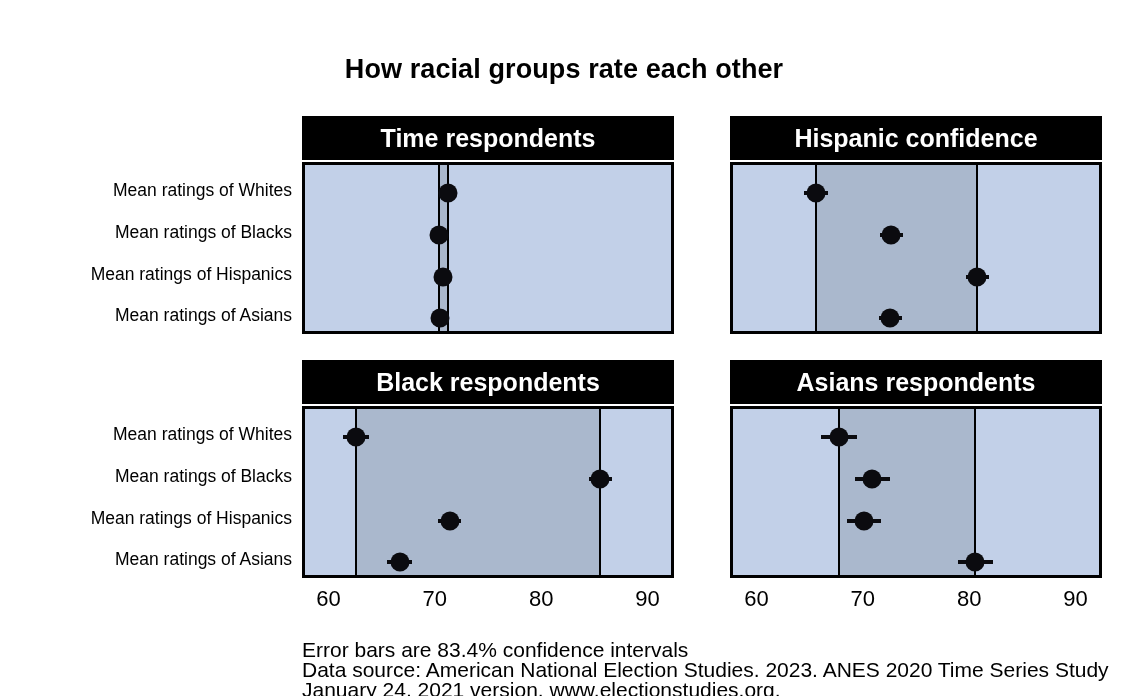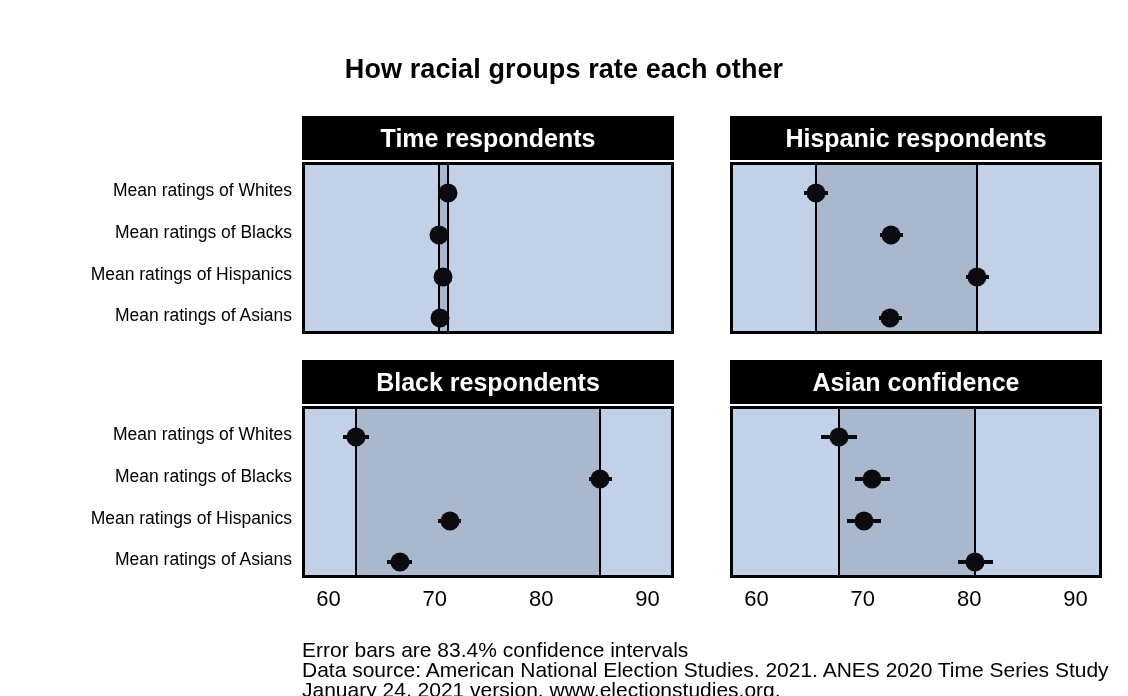--- a/index.html
+++ b/index.html
@@ -163,21 +163,21 @@
           <div class="dot" title="Mean ratings of Whites: 71" style="left: 143.486px; top: 28px; background: rgb(11, 11, 15);"></div>
           <div class="errbar" style="left: 129.669px; width: 8.50286px; top: 70px; background: rgb(11, 11, 15);"></div>
           <div class="dot" title="Mean ratings of Blacks: 70.1" style="left: 133.92px; top: 70px; background: rgb(11, 11, 15);"></div>
           <div class="errbar" style="left: 133.92px; width: 8.50286px; top: 112px; background: rgb(11, 11, 15);"></div>
           <div class="dot" title="Mean ratings of Hispanics: 70.5" style="left: 138.171px; top: 112px; background: rgb(11, 11, 15);"></div>
           <div class="errbar" style="left: 130.731px; width: 8.50286px; top: 153px; background: rgb(11, 11, 15);"></div>
           <div class="dot" title="Mean ratings of Asians: 70.2" style="left: 134.983px; top: 153px; background: rgb(11, 11, 15);"></div>
         </div>
       </div>
       <div class="panel" style="left: 730px; top: 76px;">
-        <div class="panel-header">Hispanic respondents</div>
+        <div class="panel-header">Hispanic confidence</div>
         <div class="panel-plot">
           <div class="band" style="left: 82.9029px; width: 161.554px; background: rgb(170, 184, 205);"></div>
           <div class="band-edge" style="left: 81.9029px;"></div>
           <div class="band-edge" style="left: 243.457px;"></div>
           <div class="errbar" style="left: 71.2114px; width: 23.3829px; top: 28px; background: rgb(11, 11, 15);"></div>
           <div class="dot" title="Mean ratings of Whites: 65.3" style="left: 82.9029px; top: 28px; background: rgb(11, 11, 15);"></div>
           <div class="errbar" style="left: 146.674px; width: 23.3829px; top: 70px; background: rgb(11, 11, 15);"></div>
           <div class="dot" title="Mean ratings of Blacks: 72.4" style="left: 158.366px; top: 70px; background: rgb(11, 11, 15);"></div>
           <div class="errbar" style="left: 232.766px; width: 23.3829px; top: 112px; background: rgb(11, 11, 15);"></div>
           <div class="dot" title="Mean ratings of Hispanics: 80.5" style="left: 244.457px; top: 112px; background: rgb(11, 11, 15);"></div>
@@ -195,21 +195,21 @@
           <div class="dot" title="Mean ratings of Whites: 62.3" style="left: 51.0171px; top: 28px; background: rgb(11, 11, 15);"></div>
           <div class="errbar" style="left: 283.783px; width: 23.3829px; top: 70px; background: rgb(11, 11, 15);"></div>
           <div class="dot" title="Mean ratings of Blacks: 85.3" style="left: 295.474px; top: 70px; background: rgb(11, 11, 15);"></div>
           <div class="errbar" style="left: 132.857px; width: 23.3829px; top: 112px; background: rgb(11, 11, 15);"></div>
           <div class="dot" title="Mean ratings of Hispanics: 71.1" style="left: 144.549px; top: 112px; background: rgb(11, 11, 15);"></div>
           <div class="errbar" style="left: 81.84px; width: 25.5086px; top: 153px; background: rgb(11, 11, 15);"></div>
           <div class="dot" title="Mean ratings of Asians: 66.4" style="left: 94.5943px; top: 153px; background: rgb(11, 11, 15);"></div>
         </div>
       </div>
       <div class="panel" style="left: 730px; top: 320px;">
-        <div class="panel-header">Asian confidence</div>
+        <div class="panel-header">Asians respondents</div>
         <div class="panel-plot">
           <div class="band" style="left: 106.286px; width: 136.046px; background: rgb(170, 184, 205);"></div>
           <div class="band-edge" style="left: 105.286px;"></div>
           <div class="band-edge" style="left: 241.331px;"></div>
           <div class="errbar" style="left: 88.2171px; width: 36.1371px; top: 28px; background: rgb(11, 11, 15);"></div>
           <div class="dot" title="Mean ratings of Whites: 67.5" style="left: 106.286px; top: 28px; background: rgb(11, 11, 15);"></div>
           <div class="errbar" style="left: 122.229px; width: 35.0743px; top: 70px; background: rgb(11, 11, 15);"></div>
           <div class="dot" title="Mean ratings of Blacks: 70.6" style="left: 139.234px; top: 70px; background: rgb(11, 11, 15);"></div>
           <div class="errbar" style="left: 113.726px; width: 34.0114px; top: 112px; background: rgb(11, 11, 15);"></div>
           <div class="dot" title="Mean ratings of Hispanics: 69.8" style="left: 130.731px; top: 112px; background: rgb(11, 11, 15);"></div>
@@ -227,17 +227,17 @@
     </div>
   <div class="xaxis" id="xaxis-right" style="left: 730px; top: 546px;">
       <div class="xtick" style="left: 26.5714px;">60</div>
       <div class="xtick" style="left: 132.857px;">70</div>
       <div class="xtick" style="left: 239.143px;">80</div>
       <div class="xtick" style="left: 345.429px;">90</div>
     </div>
 
   <div class="footnote" id="footnote">
       <div>Error bars are 83.4% confidence intervals</div>
-      <div>Data source: American National Election Studies. 2021. ANES 2020 Time Series Study</div>
+      <div>Data source: American National Election Studies. 2023. ANES 2020 Time Series Study</div>
       <div>January 24, 2021 version. www.electionstudies.org.</div>
     </div>
 
 </div>
 
 </body></html>

